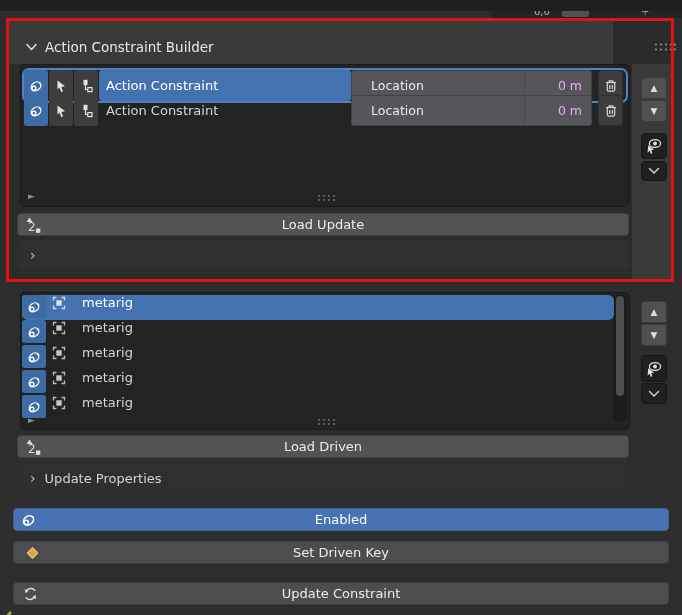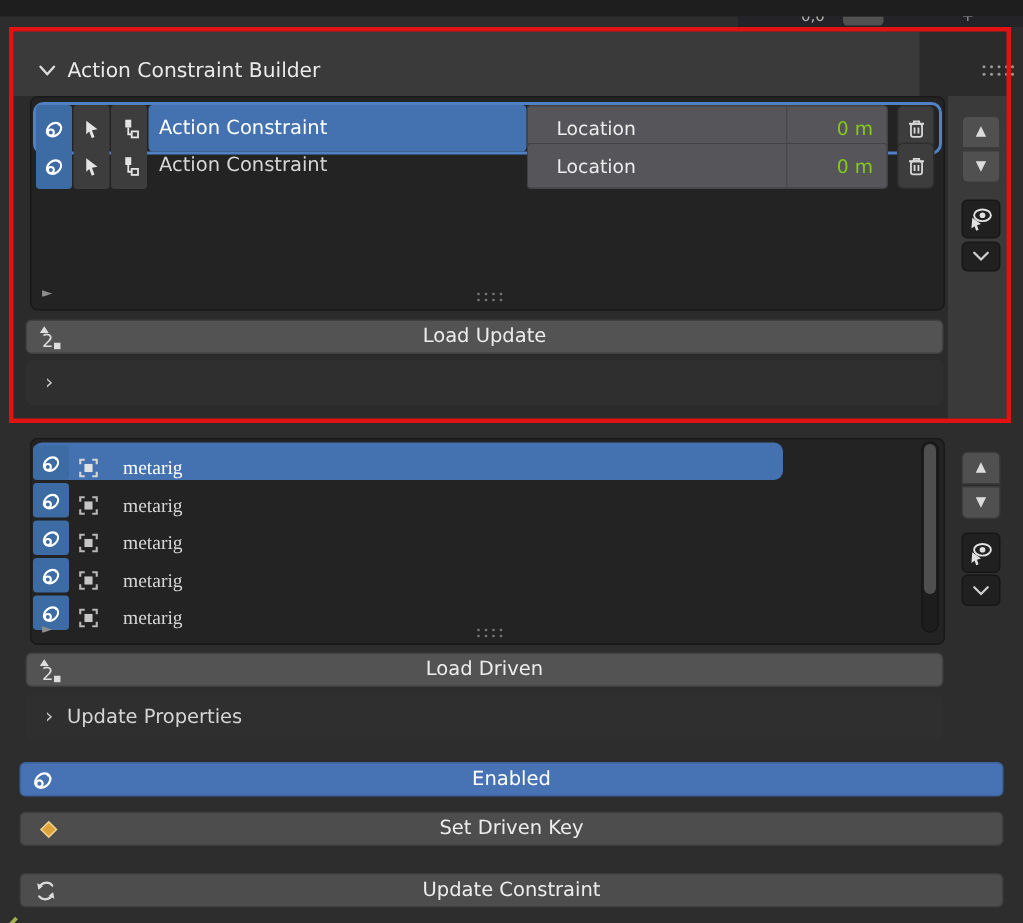--- a/index.html
+++ b/index.html
@@ -28,24 +28,24 @@
   .uilist{background:#232323;border:1px solid #191919;border-radius:5px;box-sizing:border-box;}
   .list1{left:20px;top:53px;width:610px;height:143px;}
   .list2{left:20px;top:281px;width:610px;height:138px;}
   .c-row{position:absolute;left:1px;width:606px;height:35px;display:flex;align-items:stretch;border:2px solid transparent;border-radius:7px;box-sizing:border-box;}
   .c-row.sel{border-color:#5081c5;}
   .icon-btn{width:24px;margin-right:1px;background:#3d3d3d;border-radius:2.5px;display:flex;align-items:center;justify-content:center;flex:none;}
   .icon-btn.arm{background:var(--icon_blue,#3d6ba3);}
   .c-name{flex:1;display:flex;align-items:center;padding-left:7px;font-size:13px;color:#d6d6d6;border-radius:3px;}
   .sel .c-name{background:#4472b0;color:#ffffff;}
   .c-channel{width:173px;flex:none;background:#56565a;border:1px solid #434347;border-right:none;border-radius:3px 0 0 3px;display:flex;align-items:center;padding-left:19px;font-size:12.5px;color:#ececec;box-sizing:border-box;}
-  .c-value{width:68px;flex:none;background:#56565a;border:1px solid #434347;border-left:1px solid #48484c;border-radius:0 3px 3px 0;display:flex;align-items:center;justify-content:flex-end;padding-right:9px;font-size:12.5px;color:#84cc16;box-sizing:border-box;}
+  .c-value{width:68px;flex:none;background:#56565a;border:1px solid #434347;border-left:1px solid #48484c;border-radius:0 3px 3px 0;display:flex;align-items:center;justify-content:flex-end;padding-right:9px;font-size:12.5px;color:#f0abfc;box-sizing:border-box;}
   .trash-btn{width:25px;flex:none;margin-left:6px;margin-right:3px;background:#3d3d3d;border:1px solid #2e2e2e;border-radius:4px;display:flex;align-items:center;justify-content:center;box-sizing:border-box;}
   
-  .m-row{position:absolute;left:1px;width:500px;height:25px;display:flex;align-items:flex-end;border-radius:6px;font-family:Liberation Serif, serif;}
+  .m-row{position:absolute;left:1px;width:592px;height:25px;display:flex;align-items:flex-start;border-radius:6px;}
   .m-row.sel{background:#4472b0;}
   .m-row .icon-btn{height:23px;}
   .m-name{padding-left:10px;font-size:13px;color:#d6d6d6;}
   .sel .m-name{color:#ffffff;}
   .obj-btn{width:24px;margin-right:1px;display:flex;align-items:center;justify-content:center;flex:none;}
   
   .expand-tri{font-size:9px;color:#8d8d8d;line-height:9px;}
   
   .scroll-track{left:614px;top:283px;width:12px;height:128px;background:#1d1d1d;border:1px solid #171717;border-radius:6px;box-sizing:border-box;}
   .scroll-thumb{position:absolute;left:1px;top:1px;width:8px;height:100px;background:#4f4f4f;border-radius:5px;}

